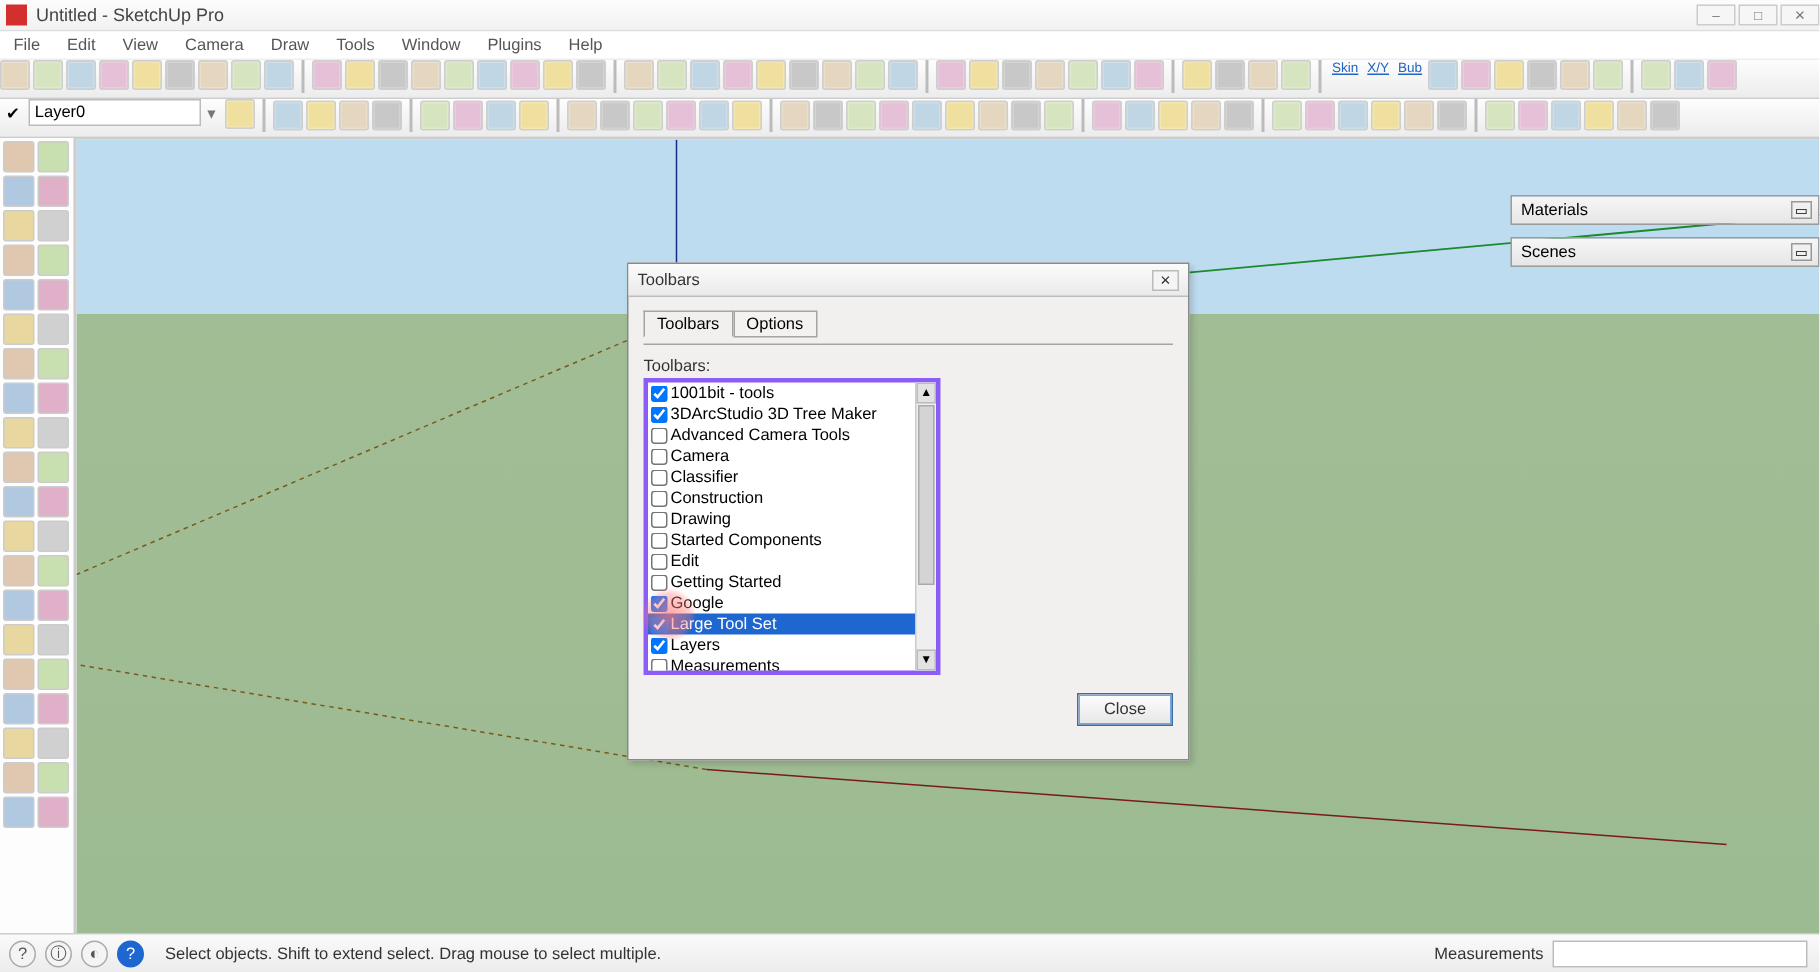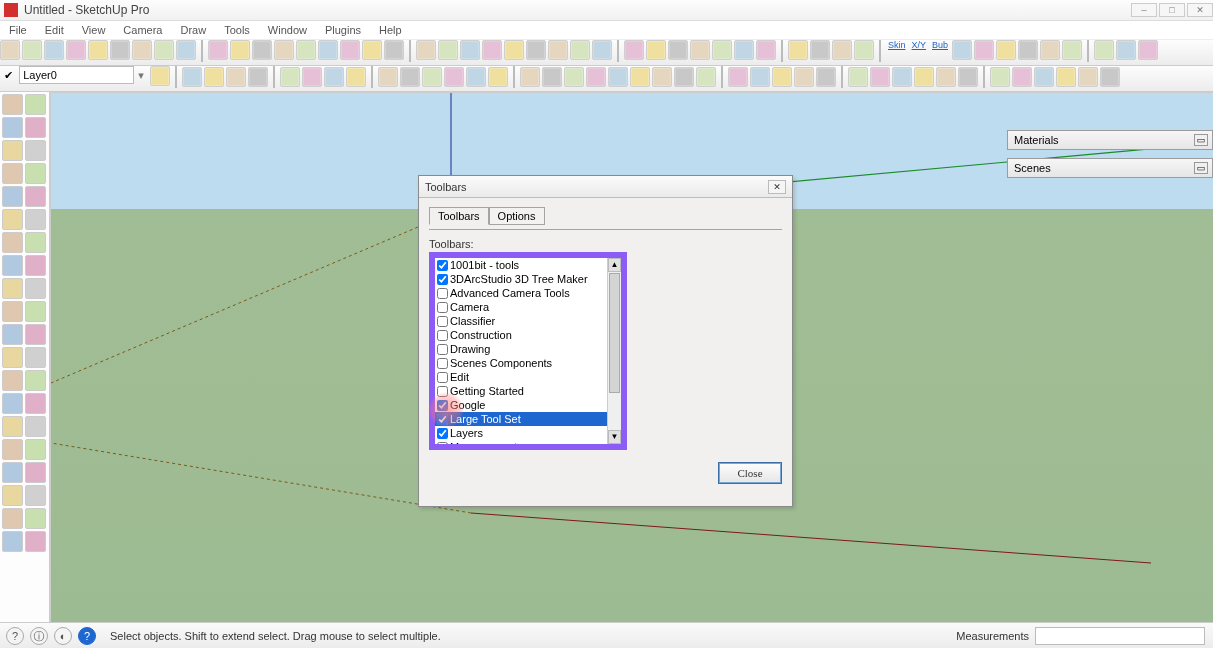--- a/index.html
+++ b/index.html
@@ -52,34 +52,34 @@
 
 .dialog{ position:absolute; left:418px; top:175px; width:375px; height:332px; background:#f1f0ef; border:1px solid #8a8a8a; box-shadow:2px 2px 4px rgba(0,0,0,.15); font-size:11px; }
 .dlg-title{ height:22px; background:linear-gradient(#fbfbfb,#eaeaea); border-bottom:1px solid #bcbcbc; display:flex; align-items:center; padding:0 6px; color:#333;}
 .dlg-title .x{ margin-left:auto; width:18px; height:14px; border:1px solid #bbb; background:#f5f5f5; font-size:9px; text-align:center; line-height:12px;}
 .dlg-body{ padding:8px 10px 6px 10px; }
 .tabs{ display:flex; gap:0; margin-bottom:6px;}
 .tab{ padding:2px 8px; border:1px solid #a4a4a4; background:#f3f2f1; font-size:11px; cursor:default; position:relative; top:1px;}
 .tab.active{ background:#f1f0ef; border-bottom-color:#f1f0ef; z-index:2;}
 .tab-underline{ height:1px; background:#a4a4a4; margin-top:-1px; margin-bottom:8px;}
 .list-area{ display:flex; gap:4px;}
-.list-box{ width:198px; height:198px; background:#fff; border:6px solid #8b5cf6; overflow:hidden; position:relative;}
+.list-box{ width:198px; height:198px; background:#fff; border:3px solid #8b5cf6; overflow:hidden; position:relative;}
 .list-scroll{ position:absolute; right:0; top:0; bottom:0; width:14px; background:#efefef; border-left:1px solid #ccc;}
 .list-scroll .up,.list-scroll .dn{height:14px;background:#e2e2e2;border:1px solid #bbb;font-size:8px;text-align:center;line-height:12px;}
 .list-scroll .dn{position:absolute;bottom:0;left:0;right:0;}
 .list-scroll .thumb{position:absolute;left:1px;right:1px;top:15px;height:120px;background:#d4d4d4;border:1px solid #aaa;}
 .li{ display:flex; align-items:center; height:14px; padding-left:2px; white-space:nowrap;}
 .li input{ margin-right:2px; width:11px; height:11px;}
 .li.sel{ background:#1e66d0; color:#fff;}
 .highlight-ring{ position:absolute; left:428px; top:392px; width:36px; height:36px; border-radius:50%; background: radial-gradient(circle, rgba(255,120,120,.65) 0%, rgba(255,120,120,.35) 55%, rgba(255,120,120,0) 72%); pointer-events:none; z-index:50;}
 .btns-col{ display:flex; flex-direction:column; gap:4px; padding-top:2px;}
 .btn{ width:116px; height:22px; background:linear-gradient(#fdfdfd,#e6e6e6); border:1px solid #9a9a9a; font-size:11px; color:#333; }
 .btn:disabled{ color:#aaa; }
 .dlg-footer{ display:flex; justify-content:flex-end; padding:6px 10px 8px;}
-.dlg-footer .btn{ width:64px; border:1px solid #3a6ea5; box-shadow:0 0 0 1px #7aa6d6 inset;font-family:Liberation Serif, serif;}
+.dlg-footer .btn{ width:64px; border:1px solid #3a6ea5; box-shadow:0 0 0 1px #7aa6d6 inset;}
 .lbl{ margin-bottom:2px; color:#333;}
 </style>
 </head>
 <body>
 
 <div class="titlebar">
   <span class="app-icon"></span>
   <span>Untitled - SketchUp Pro</span>
   <div class="winbtns">
     <div class="winbtn">–</div>
@@ -320,21 +320,21 @@
               <div class="li">
                 <input type="checkbox" style="">
                 <span>Construction</span>
               </div>
               <div class="li">
                 <input type="checkbox" style="">
                 <span>Drawing</span>
               </div>
               <div class="li">
                 <input type="checkbox" style="">
-                <span>Scenes Components</span>
+                <span>Started Components</span>
               </div>
               <div class="li">
                 <input type="checkbox" style="">
                 <span>Edit</span>
               </div>
               <div class="li">
                 <input type="checkbox" style="">
                 <span>Getting Started</span>
               </div>
               <div class="li">

